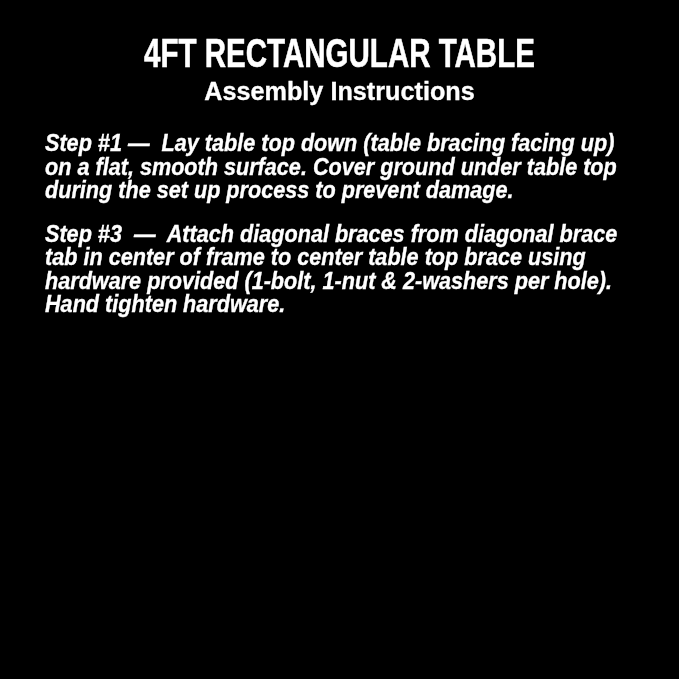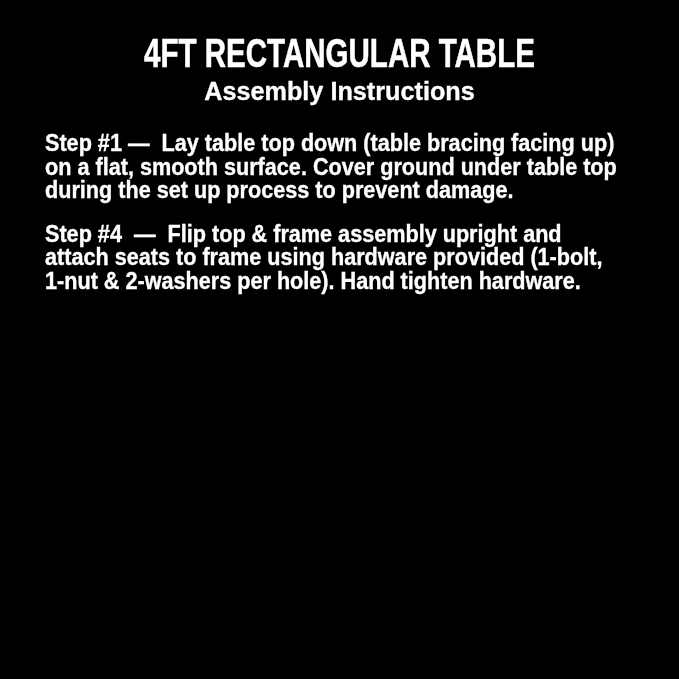--- a/index.html
+++ b/index.html
@@ -34,20 +34,21 @@
     margin: 0;
     font-size: 26px;
     line-height: 30px;
     text-align: center;
     white-space: pre;
     transform: scaleX(0.97);
     -webkit-text-stroke: 0.35px #ffffff;
   }
   .steps {
     margin: 26px 8px 0 45px;
+    font-style: italic;
   }
   .step {
     margin: 0 0 20px 0;
   }
   .step-line {
     font-size: 23px;
     line-height: 23.5px;
     white-space: pre;
     transform: scaleX(0.94);
     transform-origin: 0 50%;
@@ -60,18 +61,19 @@
 <div class="poster" style="color: rgb(255, 255, 255);">
   <h1 class="title">4FT RECTANGULAR TABLE</h1>
   <h2 class="subtitle">Assembly Instructions</h2>
   <div class="steps">
       <div class="step">
         <div class="step-line">Step #1 —  Lay table top down (table bracing facing up)</div>
         <div class="step-line">on a flat, smooth surface. Cover ground under table top</div>
         <div class="step-line">during the set up process to prevent damage.</div>
       </div>
       <div class="step">
-        <div class="step-line">Step #4  —  Flip top &amp; frame assembly upright and</div>
-        <div class="step-line">attach seats to frame using hardware provided (1-bolt,</div>
-        <div class="step-line">1-nut &amp; 2-washers per hole). Hand tighten hardware.</div>
+        <div class="step-line">Step #3  —  Attach diagonal braces from diagonal brace</div>
+        <div class="step-line">tab in center of frame to center table top brace using</div>
+        <div class="step-line">hardware provided (1-bolt, 1-nut &amp; 2-washers per hole).</div>
+        <div class="step-line">Hand tighten hardware.</div>
       </div>
     </div>
 </div>
 
 </body></html>

